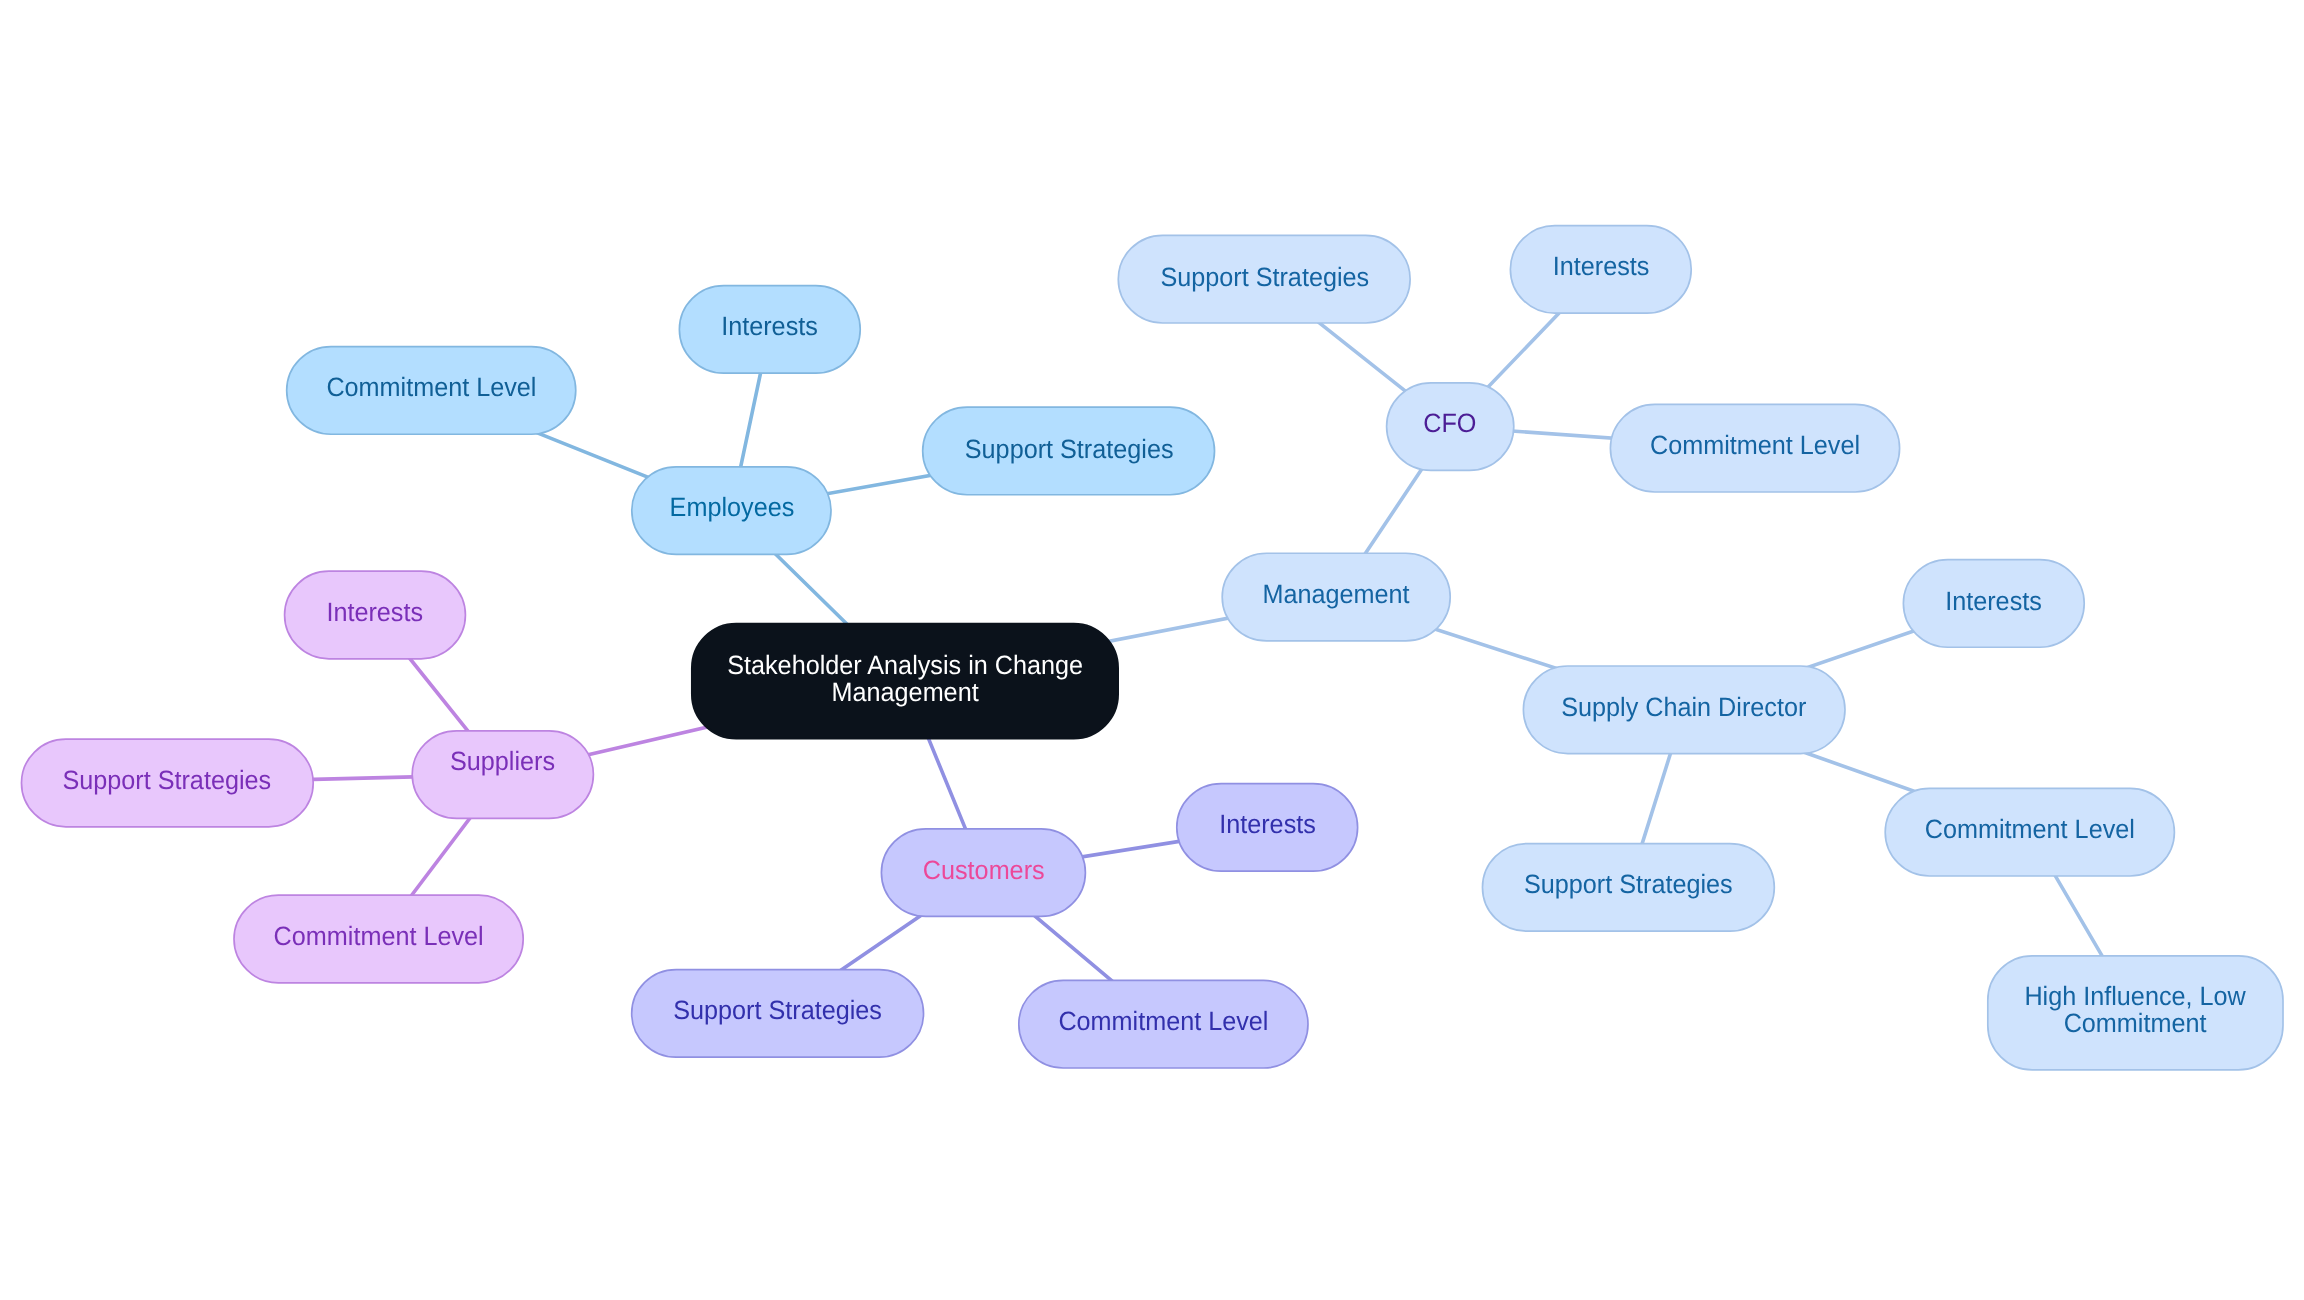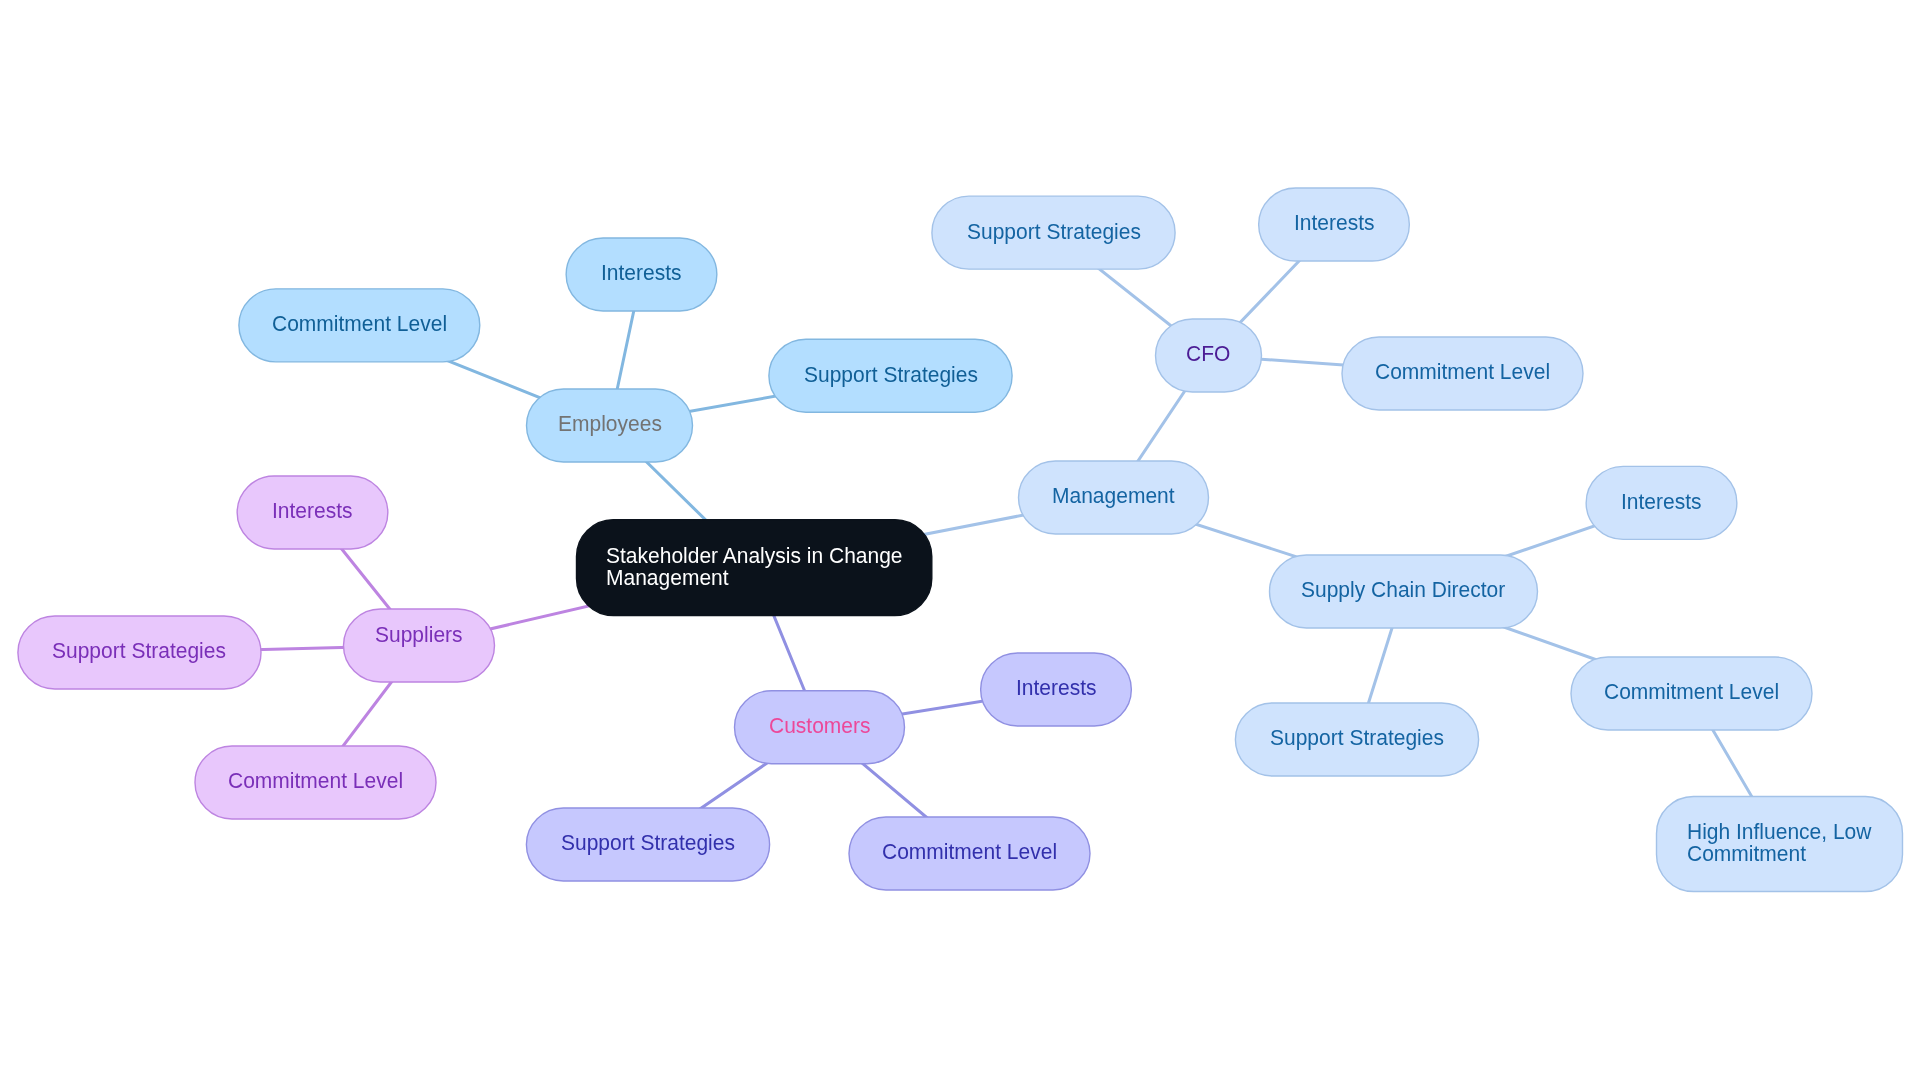--- a/index.html
+++ b/index.html
@@ -4,21 +4,21 @@
 <title>Stakeholder Analysis in Change Management</title>
 <style>
   html,body{margin:0;padding:0;}
   body{width:1920px;height:1083px;background:#ffffff;overflow:hidden;
        font-family:"Liberation Sans",sans-serif;}
   #stage{position:relative;width:1920px;height:1083px;}
   svg.layer{position:absolute;left:0;top:0;width:1920px;height:1083px;}
   .edge{stroke-width:3;stroke-linecap:round;fill:none;}
   .node-shape{stroke-width:1.4;}
   .node-label{position:absolute;box-sizing:border-box;display:flex;align-items:center;
-              justify-content:center;}
+              justify-content:center;text-align:center;}
   .node-label .lbl{font-size:21px;line-height:21px;position:relative;top:-1.6px;
                    transform:scaleY(1.05);transform-origin:50% 50%;
                    -webkit-font-smoothing:antialiased;will-change:transform;}
   .node-label .line{display:block;white-space:pre;}
 </style>
 </head>
 <body style="background: rgb(255, 255, 255);">
 
 <div id="stage">
   <svg class="layer" viewBox="0 0 1920 1083">
@@ -72,21 +72,21 @@
       <rect class="node-shape" x="849" y="817" width="241" height="73" rx="37" ry="37" fill="#C6C8FE" stroke="#9090E2"></rect>
     </g>
   </svg>
   <div id="labels">
     <div class="node-label" style="left: 576px; top: 519.1px; width: 356.3px; height: 96.9px; color: rgb(255, 255, 255);">
       <span class="lbl">
           <span class="line">Stakeholder Analysis in Change</span>
           <span class="line">Management</span>
         </span>
     </div>
-    <div class="node-label" style="left: 526px; top: 388.55px; width: 167px; height: 74px; color: #737373;">
+    <div class="node-label" style="left: 526px; top: 388.55px; width: 167px; height: 74px; color: #0369a1;">
       <span class="lbl">
           <span class="line">Employees</span>
         </span>
     </div>
     <div class="node-label" style="left: 238.4px; top: 288.35px; width: 241.9px; height: 74px; color: rgb(16, 95, 150);">
       <span class="lbl">
           <span class="line">Commitment Level</span>
         </span>
     </div>
     <div class="node-label" style="left: 565.65px; top: 237.5px; width: 151.7px; height: 74px; color: rgb(16, 95, 150);">

